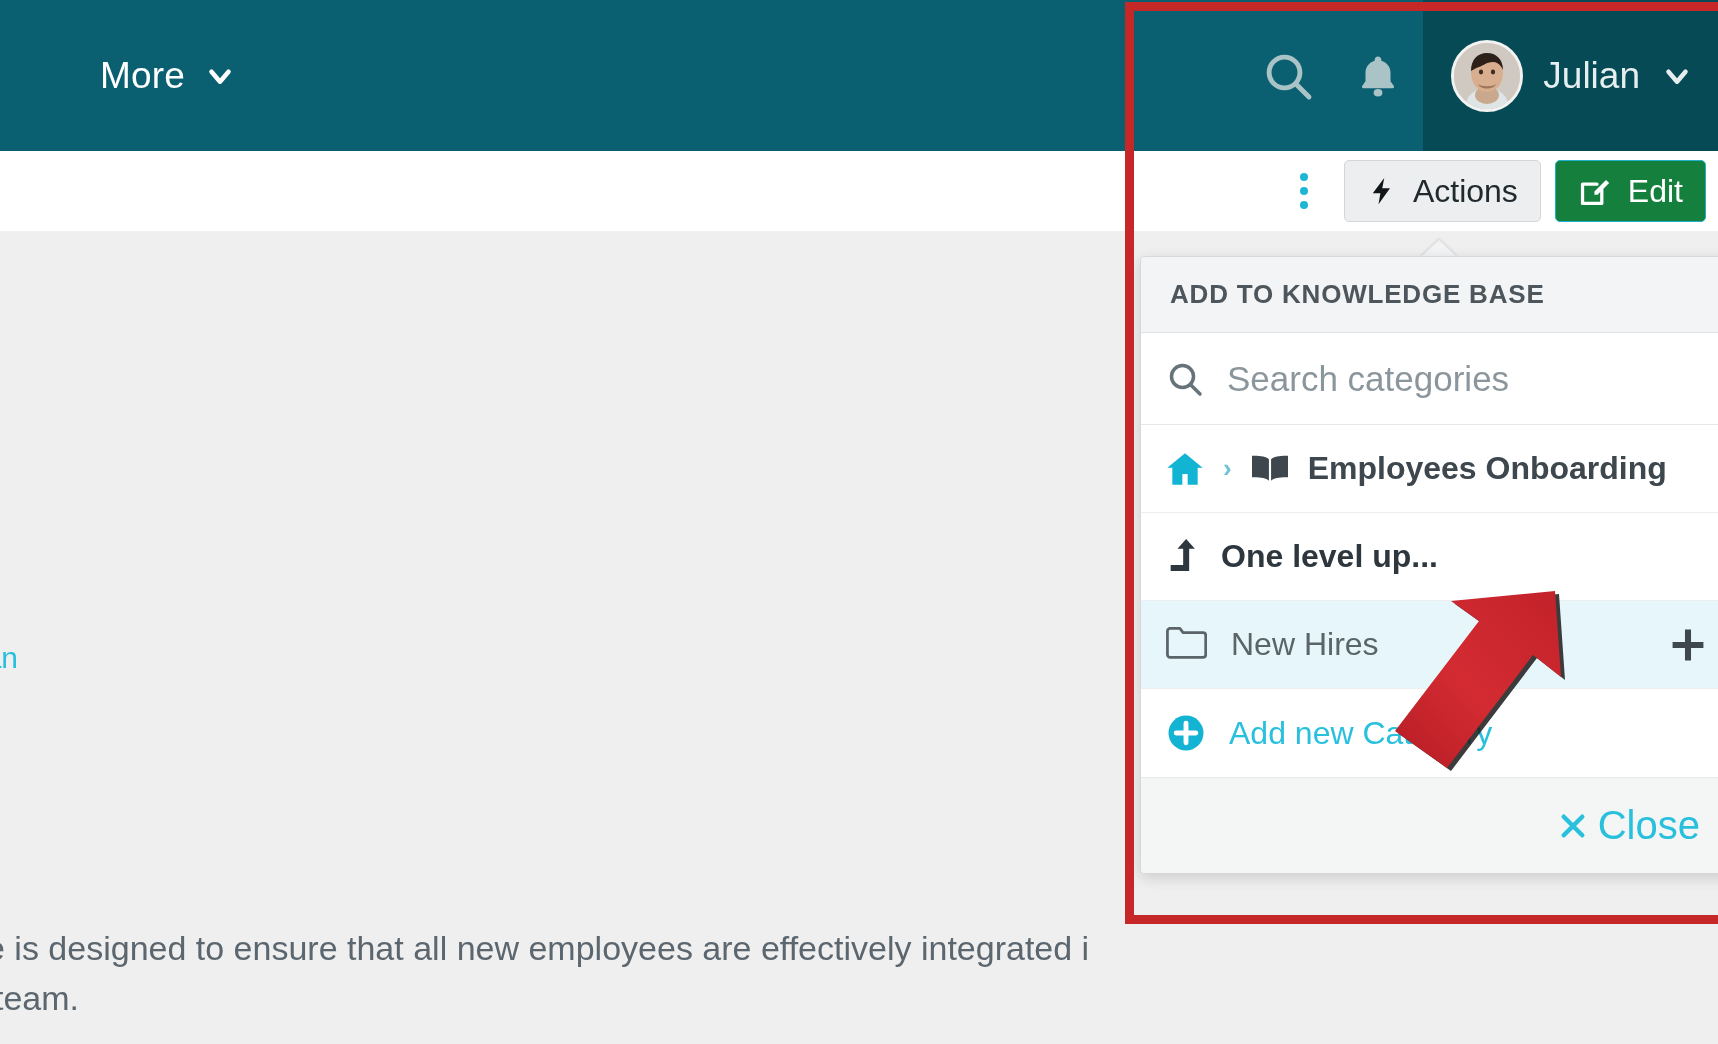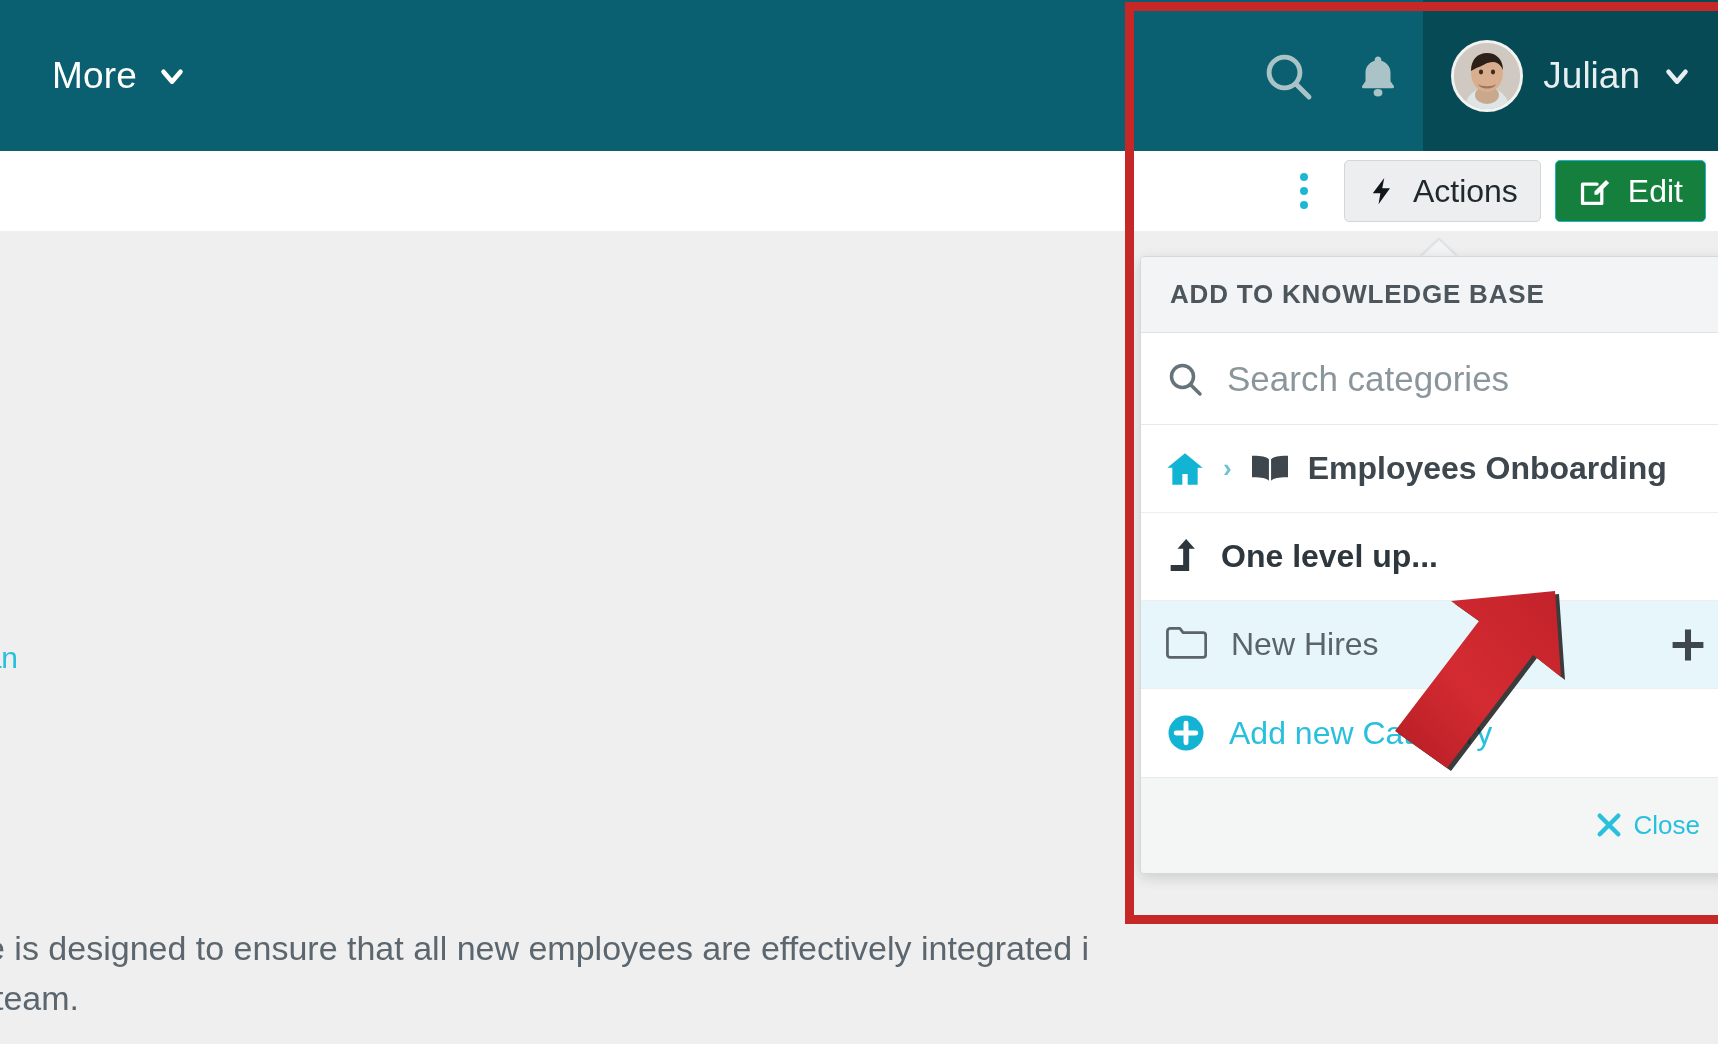--- a/index.html
+++ b/index.html
@@ -13,20 +13,21 @@
 
   
   .topnav {
     position: absolute; left: 0; top: 0; width: 1718px; height: 151px;
     background: #0a6071;
     display: flex; align-items: center;
   }
   .topnav-left {
     display: flex; align-items: center;
     padding-left: 52px;
+    margin-left: 48px;
   }
   .more-label {
     color: #ffffff; font-size: 37px; font-weight: 400; letter-spacing: .2px;
   }
   .chev-down { margin-left: 18px; display:flex; align-items:center; }
   .topnav-spacer { flex: 1 1 auto; }
   .nav-icon-btn {
     width: 90px; height: 151px;
     display: flex; align-items: center; justify-content: center;
   }
@@ -142,21 +143,21 @@
   .dd-item-left { display: flex; gap: 24px; }
   .dd-addnew { gap: 22px; color: #29c0dd; border-bottom: none; }
   .dd-footer {
     background: #f4f5f5;
     border-top: 1px solid #e6e8e9;
     height: 96px;
     display: flex; align-items: center; justify-content: flex-end;
     padding-right: 40px;
     border-radius: 0 0 0 4px;
   }
-  .dd-close { display: flex; gap: 10px; color: #29c0dd; font-size: 26px; }
+  .dd-close { display: flex; align-items: center; gap: 10px; color: #29c0dd; font-size: 40px; }
 
   
   .anno-arrow { position: absolute; left: 1355px; top: 585px; pointer-events: none; }
   svg { display: block; }
 </style>
 </head>
 <body>
 
 <div id="root">
 

